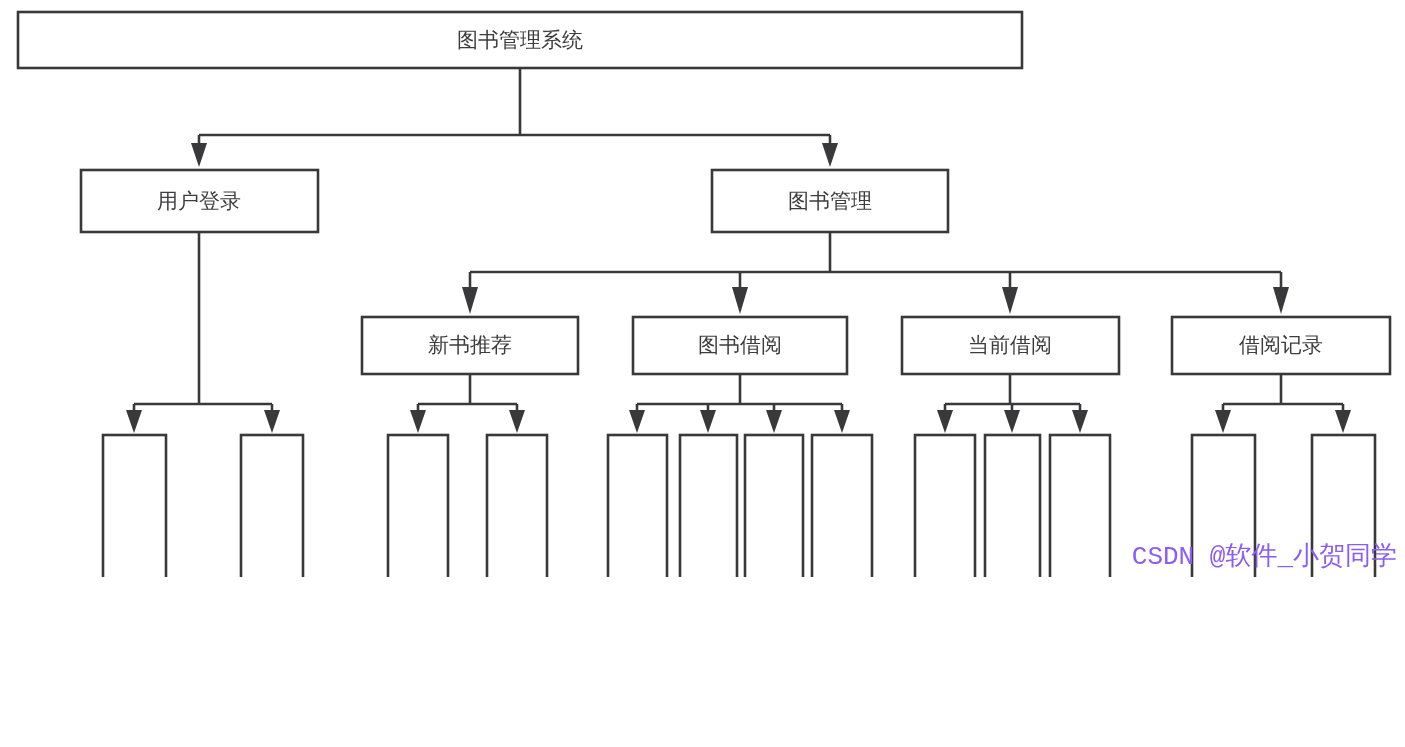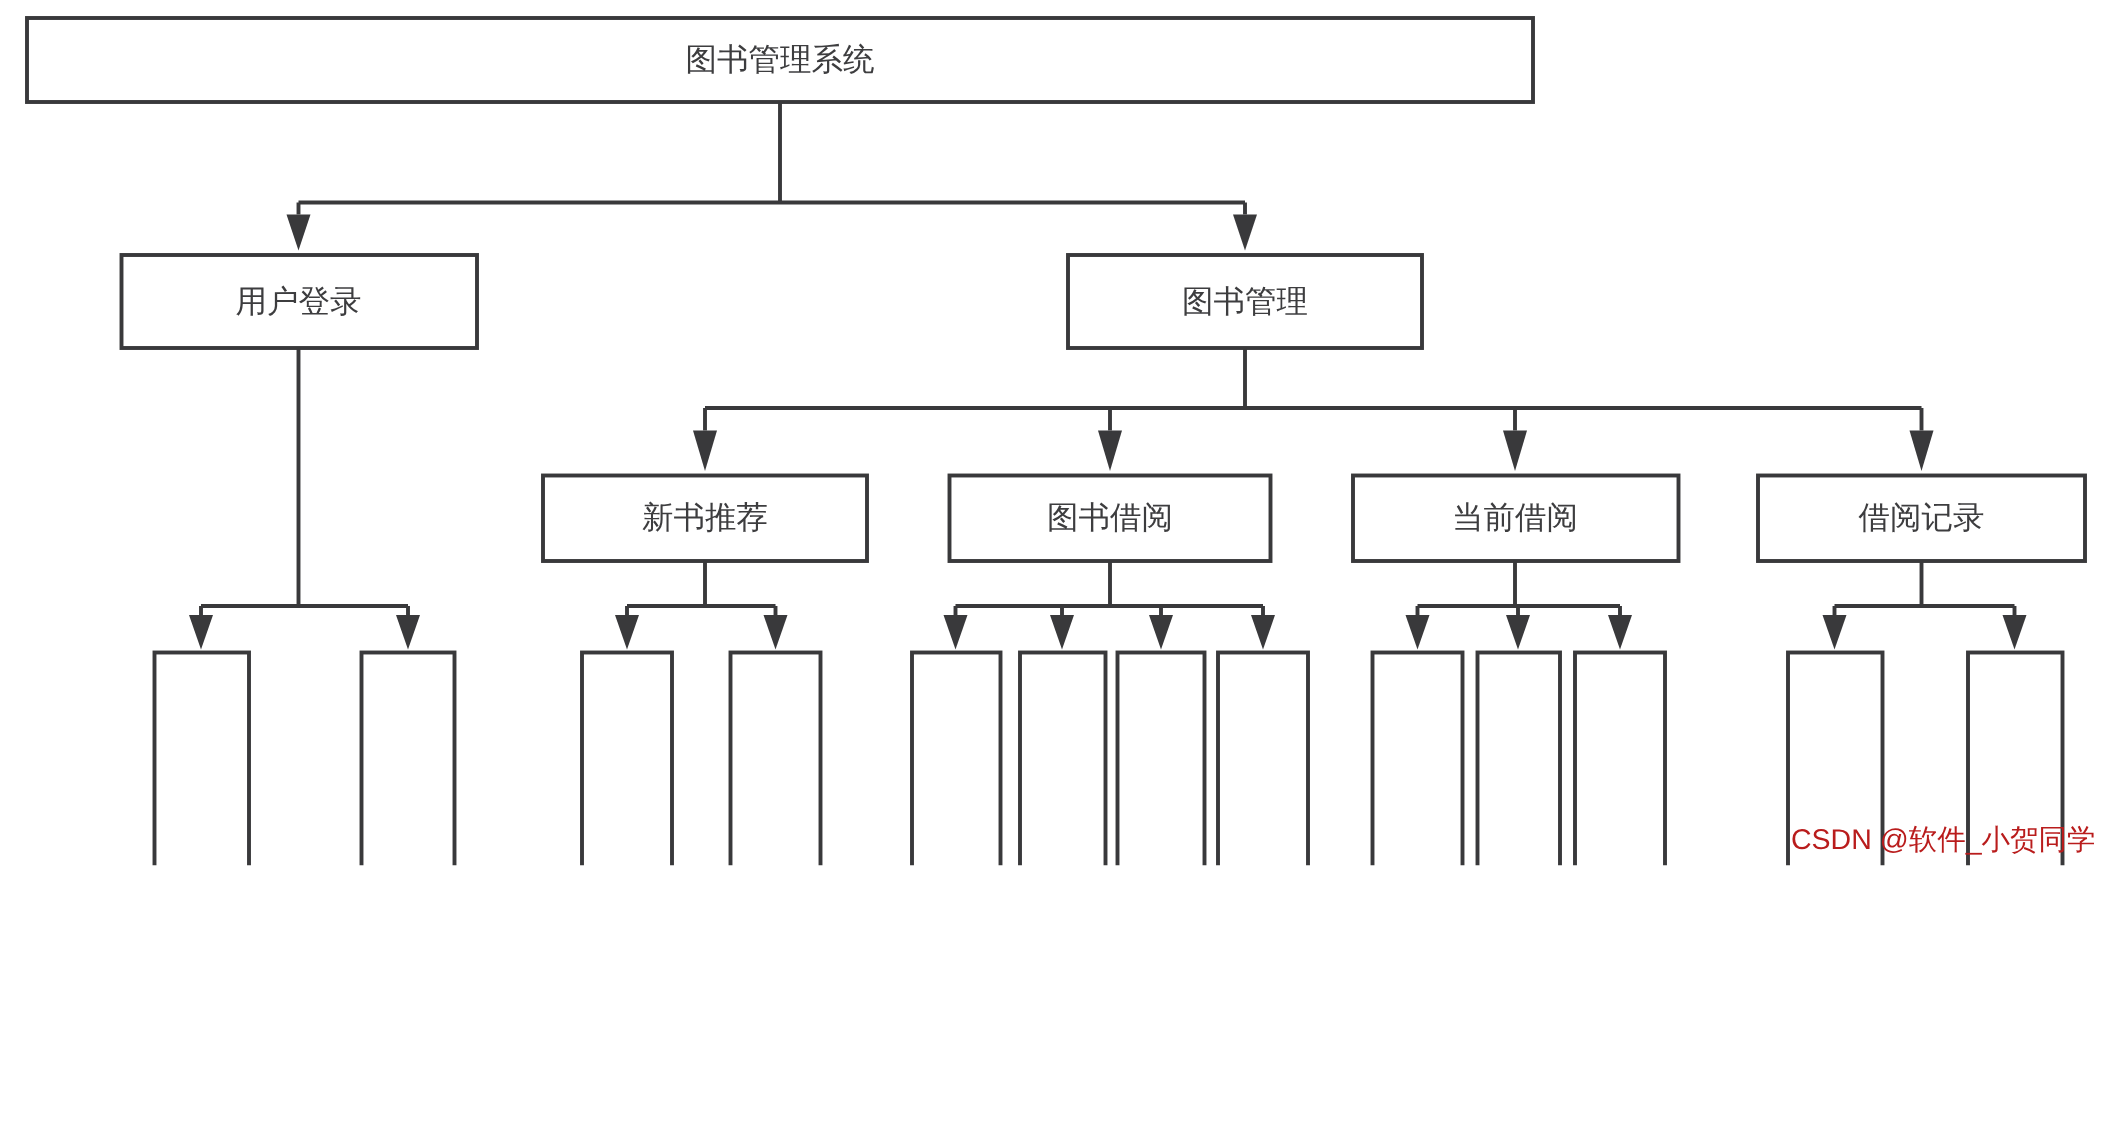--- a/index.html
+++ b/index.html
@@ -55,23 +55,23 @@
     stroke-linecap: butt;
   }
   .arrow-head {
     fill: #39393b;
     stroke: none;
   }
   .watermark {
     position: absolute;
     right: 8px;
     bottom: 4px;
-    color: #b91c1c;
-    font-size: 19px;
-    font-family: Liberation Sans, sans-serif;
+    color: #8b5cf6;
+    font-size: 26px;
+    font-family: Liberation Mono, monospace;
     white-space: nowrap;
     user-select: none;
   }
 </style>
 </head>
 <body>
 
 <div id="diagram-root">
 
   <svg class="flow" viewBox="0 0 1405 747" xmlns="http://www.w3.org/2000/svg">

